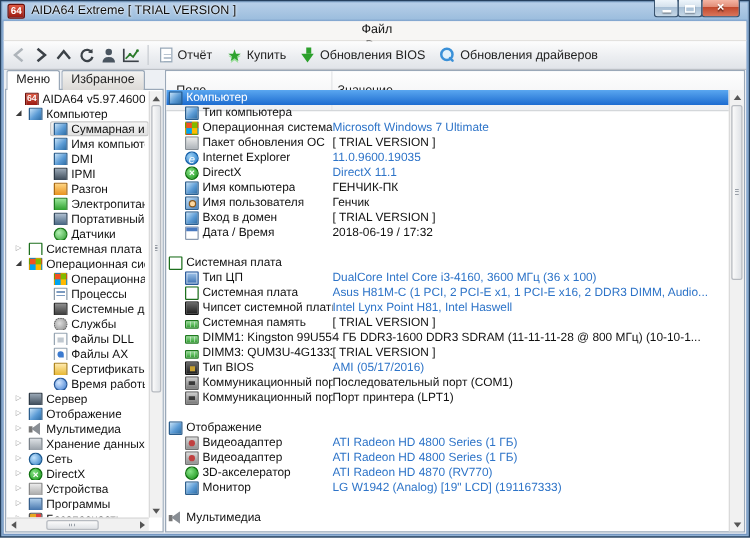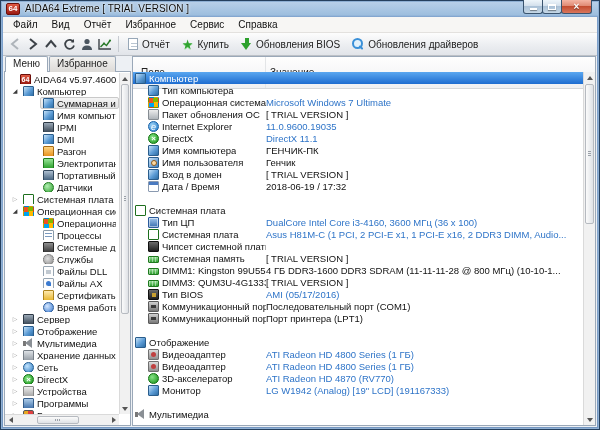--- a/index.html
+++ b/index.html
@@ -17,21 +17,21 @@
   .wbtn{height:14px;width:20px;margin-left:-1px;border:1px solid #39536e;border-top:none;border-radius:0 0 3px 3px;
     background:linear-gradient(#eef5fb 0%,#d3e0ec 45%,#a9c0d6 46%,#c6d8e7 100%);
     display:flex;align-items:center;justify-content:center;position:relative;}
   .wbtn.close{width:31px;background:linear-gradient(#f4b5a4 0%,#e08a74 45%,#c2492d 46%,#d9765c 100%);}
   .glyph-min{width:7px;height:2px;background:#fff;box-shadow:0 1px 1px rgba(0,0,0,.4);margin-top:5px;}
   .glyph-max{width:8px;height:6px;border:1px solid #fff;border-top:2px solid #fff;box-shadow:0 1px 1px rgba(0,0,0,.35);}
   .glyph-close{color:#fff;font-size:10px;font-weight:bold;line-height:12px;text-shadow:0 1px 1px rgba(0,0,0,.5);}
   
   .client{position:absolute;left:3px;right:3px;top:17px;bottom:3px;background:#edf0f4;}
   .menubar{position:absolute;top:0;left:0;right:0;height:16px;background:#f7f6f4;border-bottom:1px solid #e3e1de;
-    display:flex;align-items:center;padding-left:3px;font-size:10px;color:#111;}
+    display:flex;align-items:center;padding-left:3px;font-size:10px;color:#111;flex-direction:column;}
   .menu-item{padding:1px 7px;}
   .toolbar{position:absolute;top:16px;left:0;right:0;height:23px;display:flex;align-items:center;padding:0 3px;
     background:linear-gradient(#fdfdfd,#eceef1 55%,#e1e4e9);border-bottom:1px solid #bcc0c6;font-size:10px;color:#222;}
   .nav{width:18px;height:17px;display:flex;align-items:center;justify-content:center;}
   .tsep{width:1px;height:16px;background:#c7cbd1;margin:0 5px 0 4px;}
   .tbtn{display:flex;align-items:center;gap:4px;padding:2px 8px 2px 4px;white-space:nowrap;}
   
   .report-ic{width:10px;height:12px;background:#fff;border:1px solid #97a7b7;
     background-image:repeating-linear-gradient(transparent 0 2px,#b9c5d1 2px 3px);background-size:6px 100%;background-repeat:no-repeat;background-position:2px 2px;}
   .buy-ic{color:#2fa32f;font-size:13px;line-height:11px;text-shadow:0 1px 0 #9adf9a;}
@@ -249,28 +249,28 @@
               </span>
             </div>
             <div class="tree-row" style="padding-left: 35px;">
               <span class="hl">
                 <span class="ico i-computer-name"></span>
                 <span class="tl">Имя компьютера</span>
               </span>
             </div>
             <div class="tree-row" style="padding-left: 35px;">
               <span class="hl">
+                <span class="ico i-dmi"></span>
+                <span class="tl">DMI</span>
+              </span>
+            </div>
+            <div class="tree-row" style="padding-left: 35px;">
+              <span class="hl">
                 <span class="ico i-ipmi"></span>
                 <span class="tl">IPMI</span>
-              </span>
-            </div>
-            <div class="tree-row" style="padding-left: 35px;">
-              <span class="hl">
-                <span class="ico i-dmi"></span>
-                <span class="tl">DMI</span>
               </span>
             </div>
             <div class="tree-row" style="padding-left: 35px;">
               <span class="hl">
                 <span class="ico i-overclock"></span>
                 <span class="tl">Разгон</span>
               </span>
             </div>
             <div class="tree-row" style="padding-left: 35px;">
               <span class="hl">
@@ -530,20 +530,21 @@
               <span class="ico i-motherboard"></span>
               <span class="ft">Системная плата</span>
             </span>
             <span class="v link">Asus H81M-C  (1 PCI, 2 PCI-E x1, 1 PCI-E x16, 2 DDR3 DIMM, Audio...</span>
           </div>
           <div class="row item">
             <span class="f">
               <span class="ico i-chipset"></span>
               <span class="ft">Чипсет системной платы</span>
             </span>
+            <span class="v link">Intel Lynx Point H81, Intel Haswell</span>
           </div>
           <div class="row item">
             <span class="f">
               <span class="ico i-memory"></span>
               <span class="ft">Системная память</span>
             </span>
             <span class="v">[ TRIAL VERSION ]</span>
           </div>
           <div class="row item">
             <span class="f">

